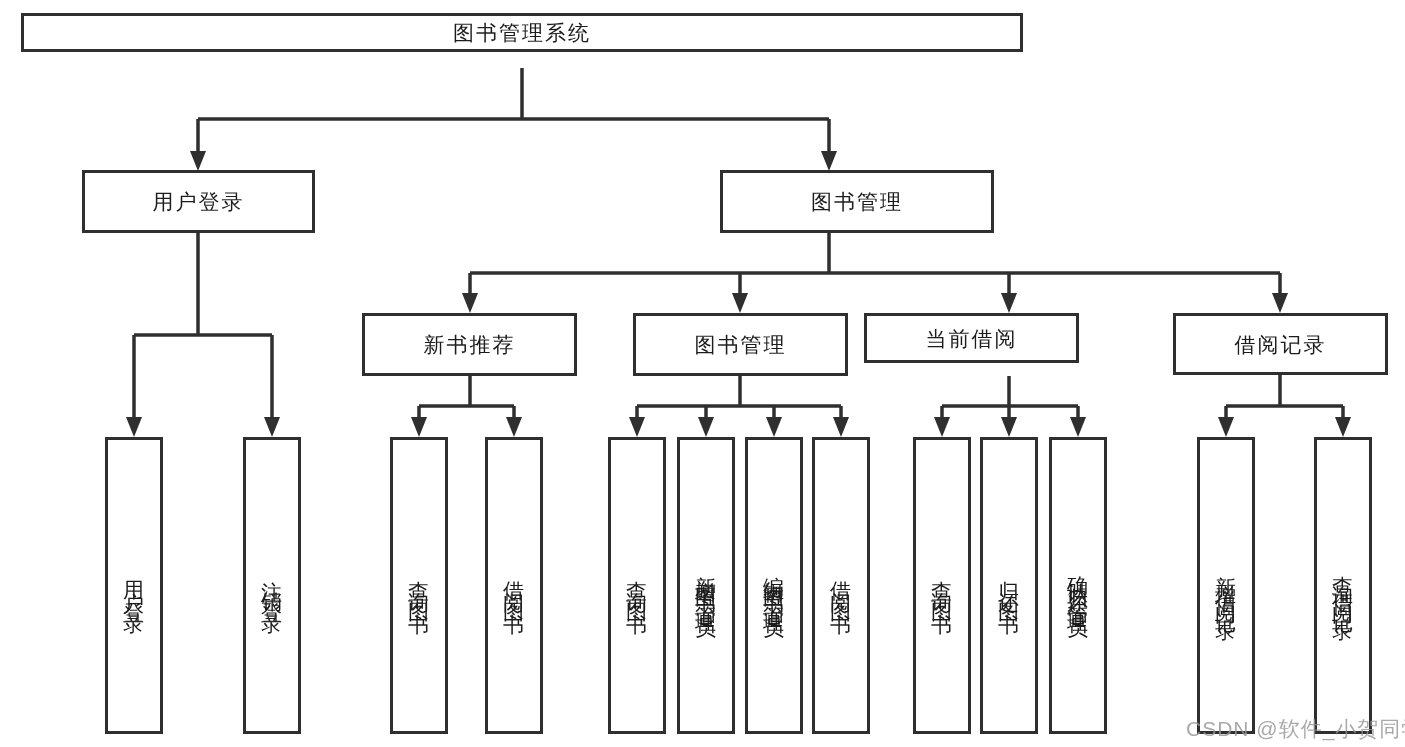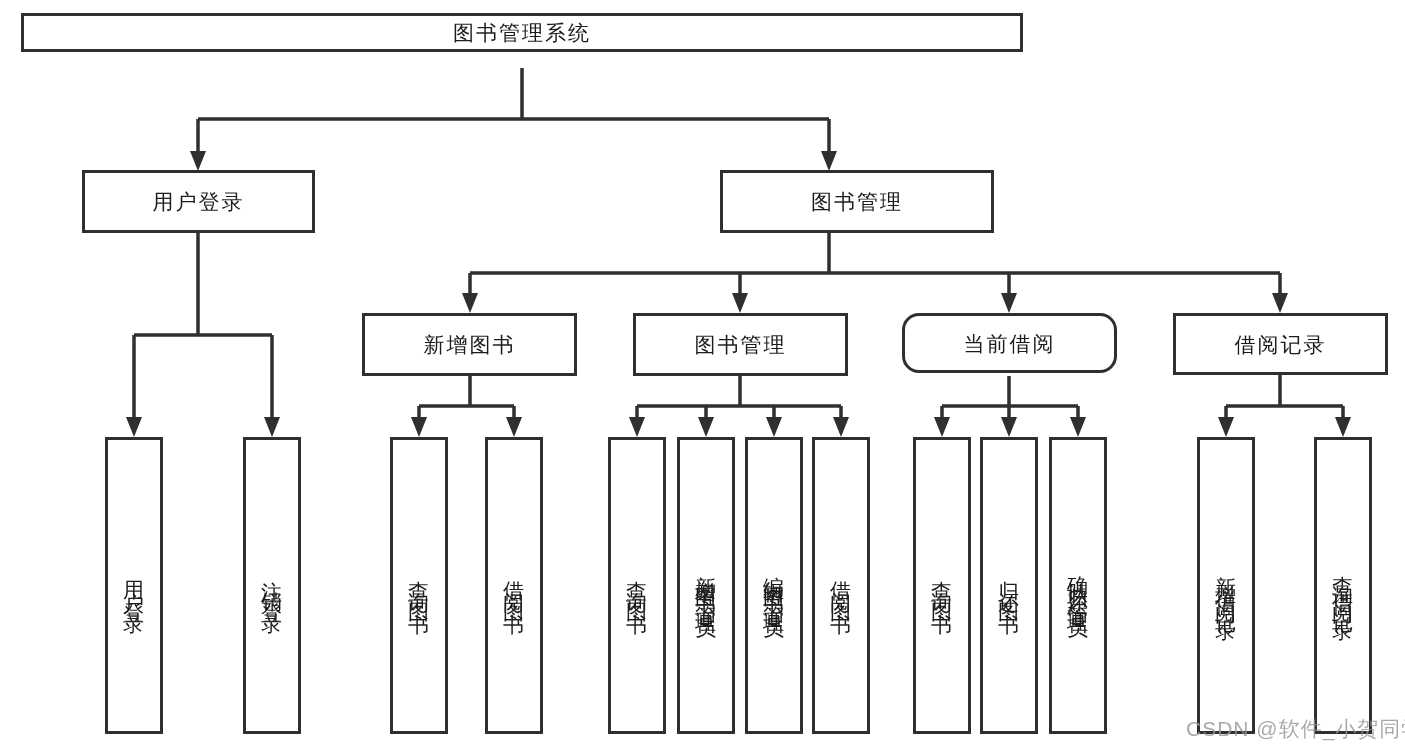--- a/index.html
+++ b/index.html
@@ -85,23 +85,23 @@
       <polygon points="1218,417 1234,417 1226,437"></polygon>
       <polygon points="1335,417 1351,417 1343,437"></polygon>
     </g>
   </svg>
 
   <div class="box" style="left:21px; top:13px; width:1002px; height:39px;">图书管理系统</div>
 
   <div class="box" style="left:82px; top:170px; width:233px; height:63px;">用户登录</div>
   <div class="box" style="left:712px; top:170px; width:274px; height:63px;margin-left:8px;">图书管理</div>
 
-  <div class="box" style="left:362px; top:313px; width:215px; height:63px;">新增图书</div>
+  <div class="box" style="left:362px; top:313px; width:215px; height:63px;">新书推荐</div>
   <div class="box" style="left:633px; top:313px; width:215px; height:63px;">图书管理</div>
-  <div class="box" style="left:902px; top:313px; width:215px; height:60px;border-radius:17px;">当前借阅</div>
+  <div class="box" style="left:864px; top:313px; width:215px; height:50px;">当前借阅</div>
   <div class="box" style="left:1173px; top:313px; width:215px; height:62px;">借阅记录</div>
 
   <div class="box v" style="left:105px; top:437px; width:58px; height:297px;">用户登录</div>
   <div class="box v" style="left:243px; top:437px; width:58px; height:297px;">注销登录</div>
 
   <div class="box v" style="left:390px; top:437px; width:58px; height:297px;">查询图书</div>
   <div class="box v" style="left:485px; top:437px; width:58px; height:297px;">借阅图书</div>
 
   <div class="box v" style="left:608px; top:437px; width:58px; height:297px;">查询图书</div>
   <div class="box v p10" style="left:677px; top:437px; width:58px; height:297px;">新增图书（管理员）</div>

